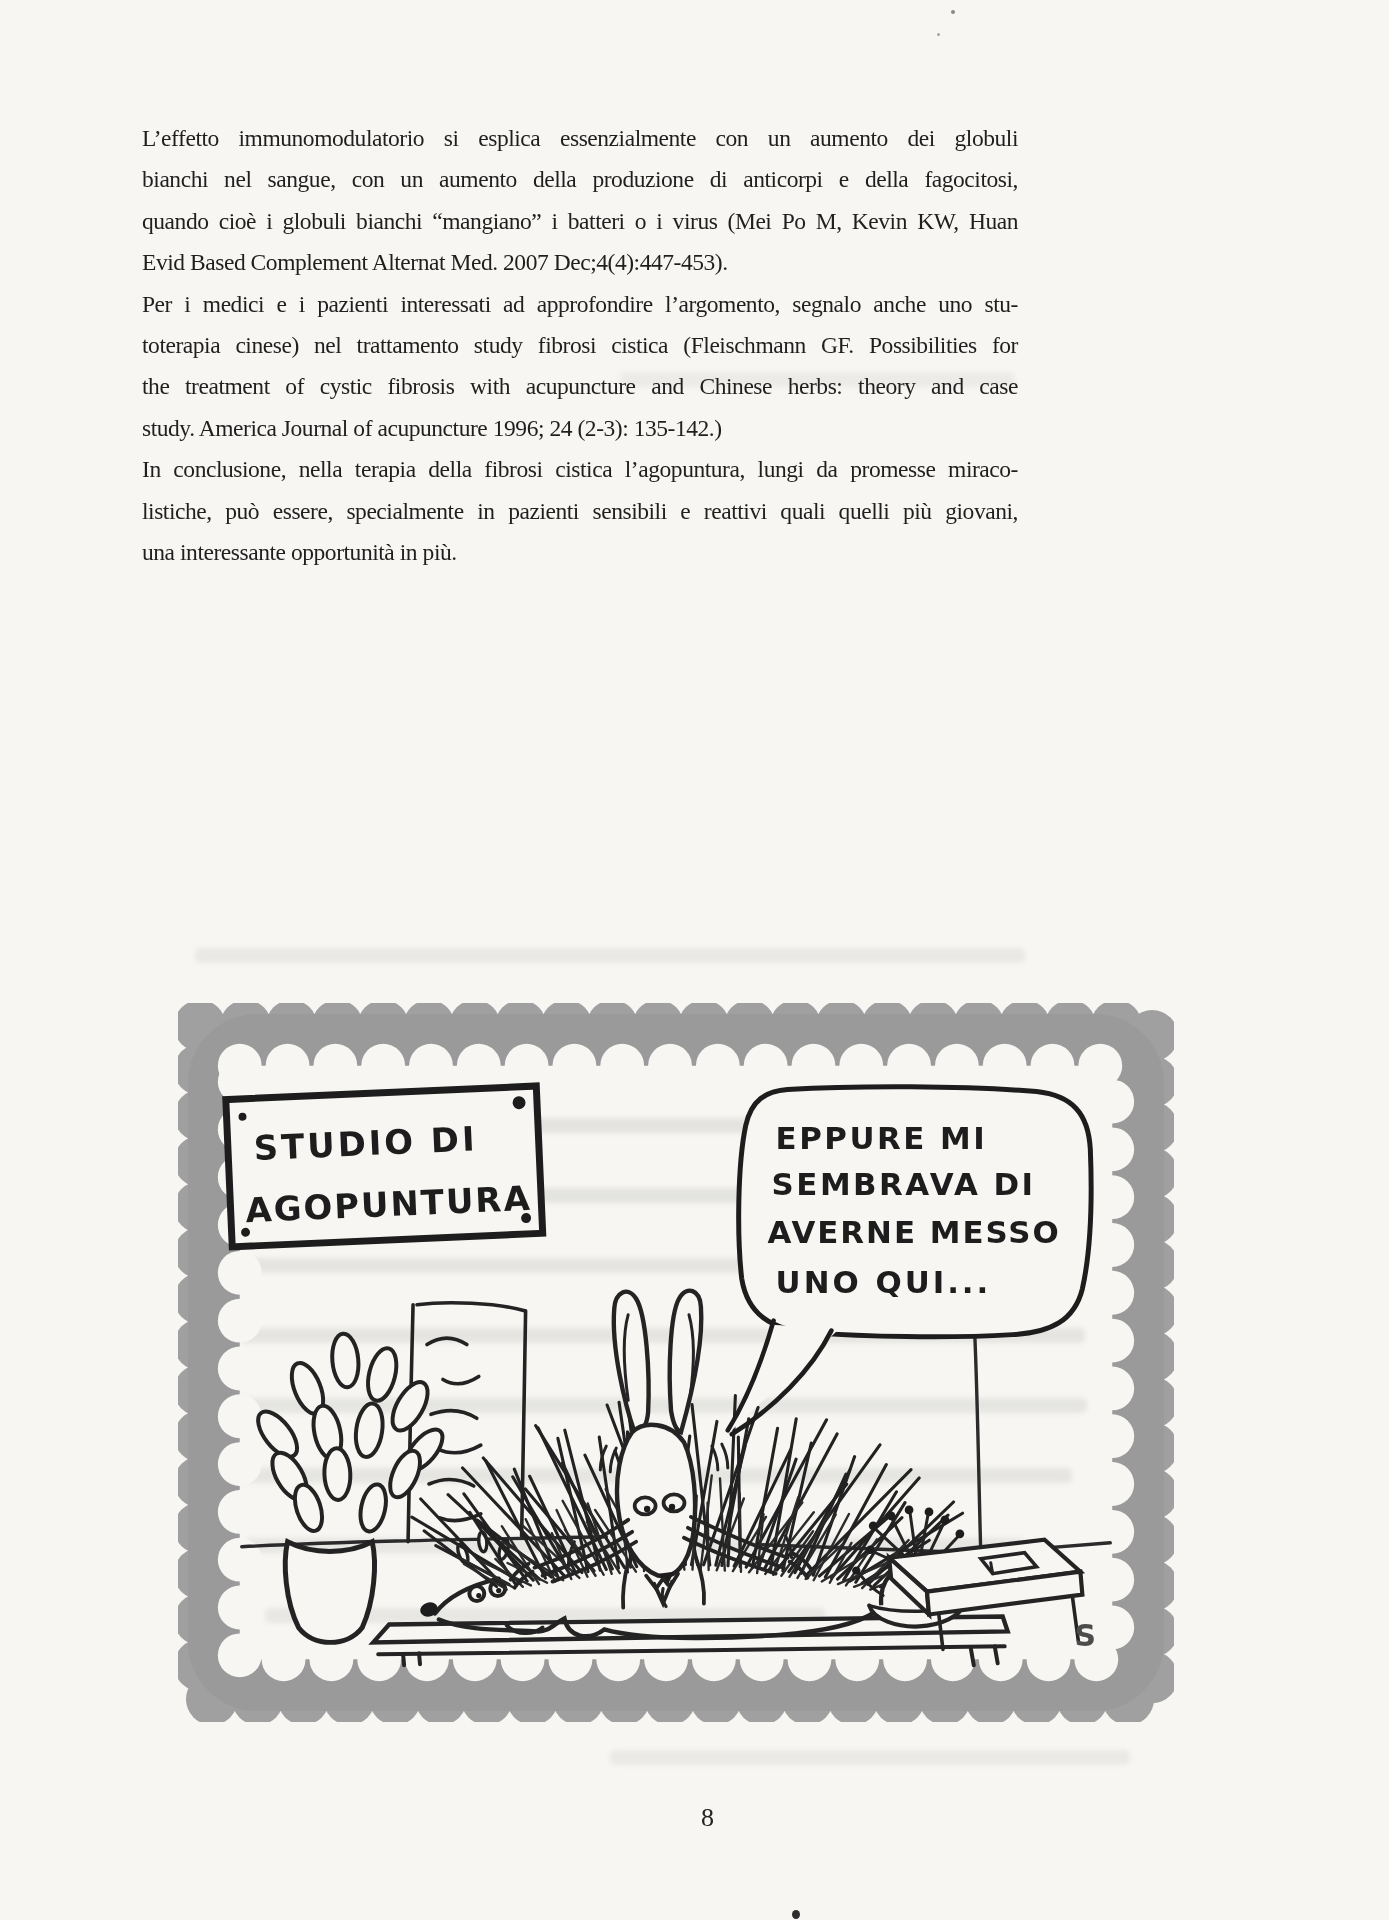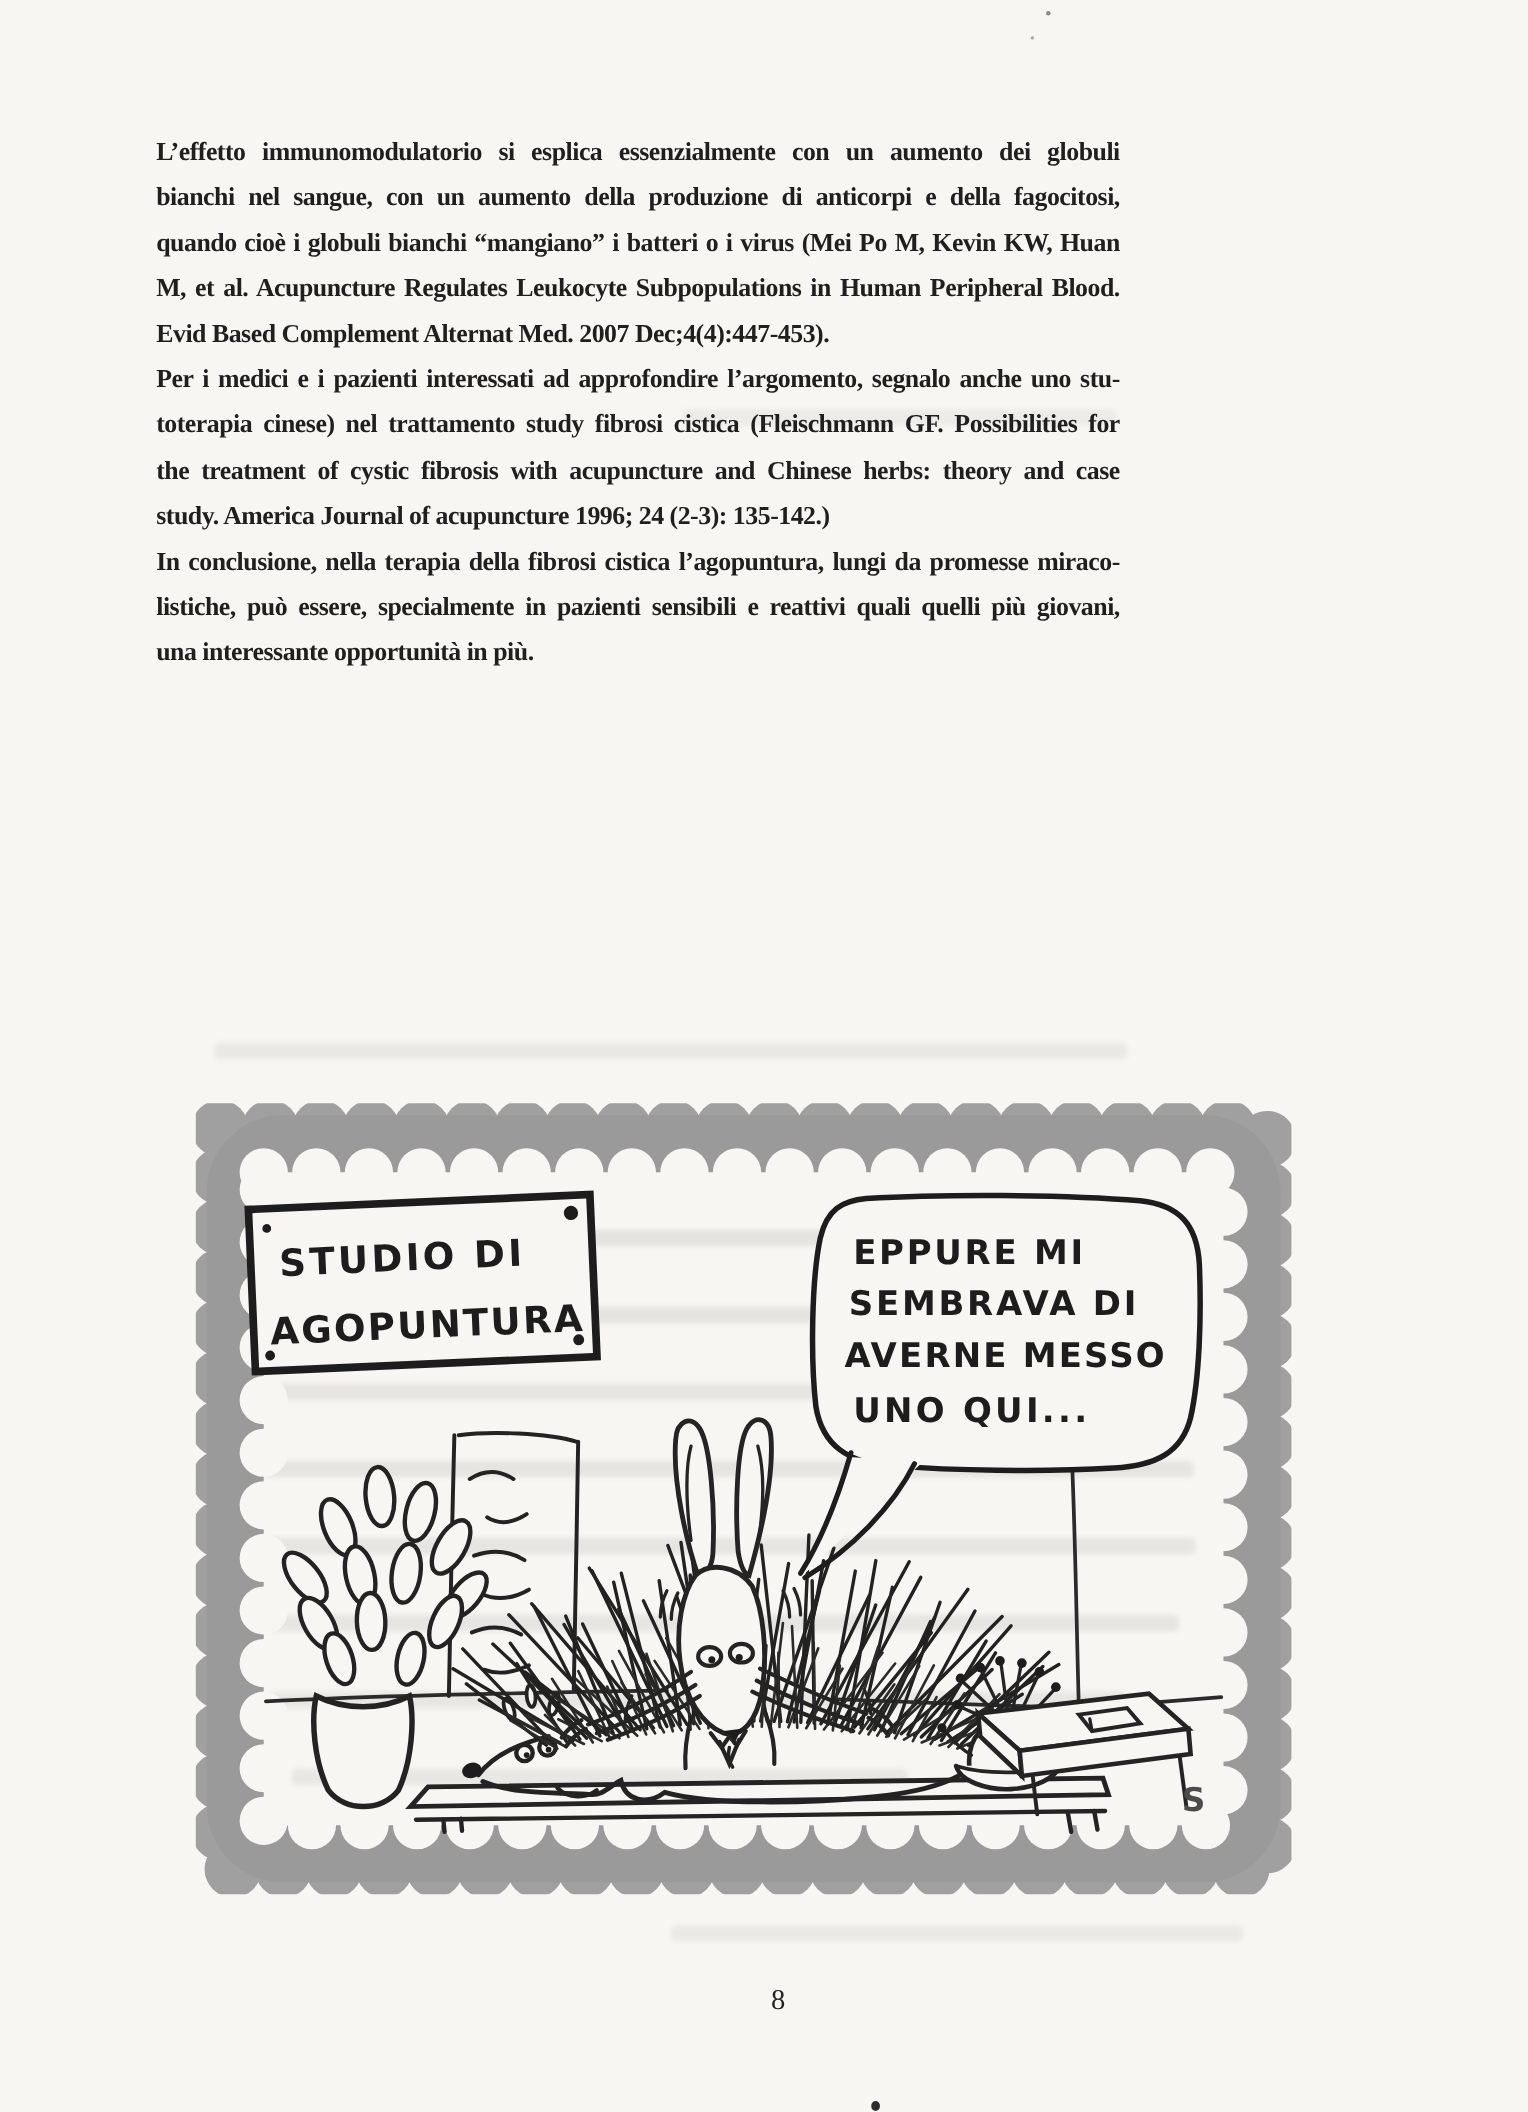--- a/index.html
+++ b/index.html
@@ -5,21 +5,21 @@
   html,body{margin:0;padding:0;}
   body{
     width:1389px;height:1920px;position:relative;overflow:hidden;
     background:#f7f6f3;
     font-family:"Liberation Serif", serif;
   }
   
   .text-block{
     position:absolute;left:142px;top:118px;width:876px;
     font-size:23.5px;line-height:41.4px;letter-spacing:-0.45px;
-    color:#1f1f1f;z-index:3;font-weight:bold;
+    color:#1f1f1f;z-index:3;
   }
   .ln{height:41.4px;text-align:justify;text-align-last:justify;white-space:normal;}
   .ln.e{text-align-last:left;}
   
   .cartoon{position:absolute;left:178px;top:1003px;width:996px;height:719px;z-index:3;}
   .cartoon svg{width:100%;height:100%;display:block;}
   .hand{font-family:"DejaVu Sans", sans-serif;font-weight:bold;fill:#1d1d1d;}
   
   .smudge{position:absolute;background:#8f8f8a;filter:blur(2.6px);border-radius:5px;height:15px;z-index:2;}
   
@@ -29,21 +29,20 @@
   }
   .speck{position:absolute;border-radius:50%;z-index:2;}
 </style>
 </head>
 <body>
 
 <div class="text-block">
   <div class="ln">L’effetto immunomodulatorio si esplica essenzialmente con un aumento dei globuli</div>
   <div class="ln">bianchi nel sangue, con un aumento della produzione di anticorpi e della fagocitosi,</div>
   <div class="ln">quando cioè i globuli bianchi “mangiano” i batteri o i virus (Mei Po M, Kevin KW, Huan</div>
-  <div class="ln">M, et al. Acupuncture Regulates Leukocyte Subpopulations in Human Peripheral Blood.</div>
   <div class="ln e">Evid Based Complement Alternat Med. 2007 Dec;4(4):447-453).</div>
   <div class="ln">Per i medici e i pazienti interessati ad approfondire l’argomento, segnalo anche uno stu-</div>
   <div class="ln">toterapia cinese) nel trattamento study fibrosi cistica (Fleischmann GF. Possibilities for</div>
   <div class="ln">the treatment of cystic fibrosis with acupuncture and Chinese herbs: theory and case</div>
   <div class="ln e">study. America Journal of acupuncture 1996; 24 (2-3): 135-142.)</div>
   <div class="ln">In conclusione, nella terapia della fibrosi cistica l’agopuntura, lungi da promesse miraco-</div>
   <div class="ln">listiche, può essere, specialmente in pazienti sensibili e reattivi quali quelli più giovani,</div>
   <div class="ln e">una interessante opportunità in più.</div>
 </div>
 

